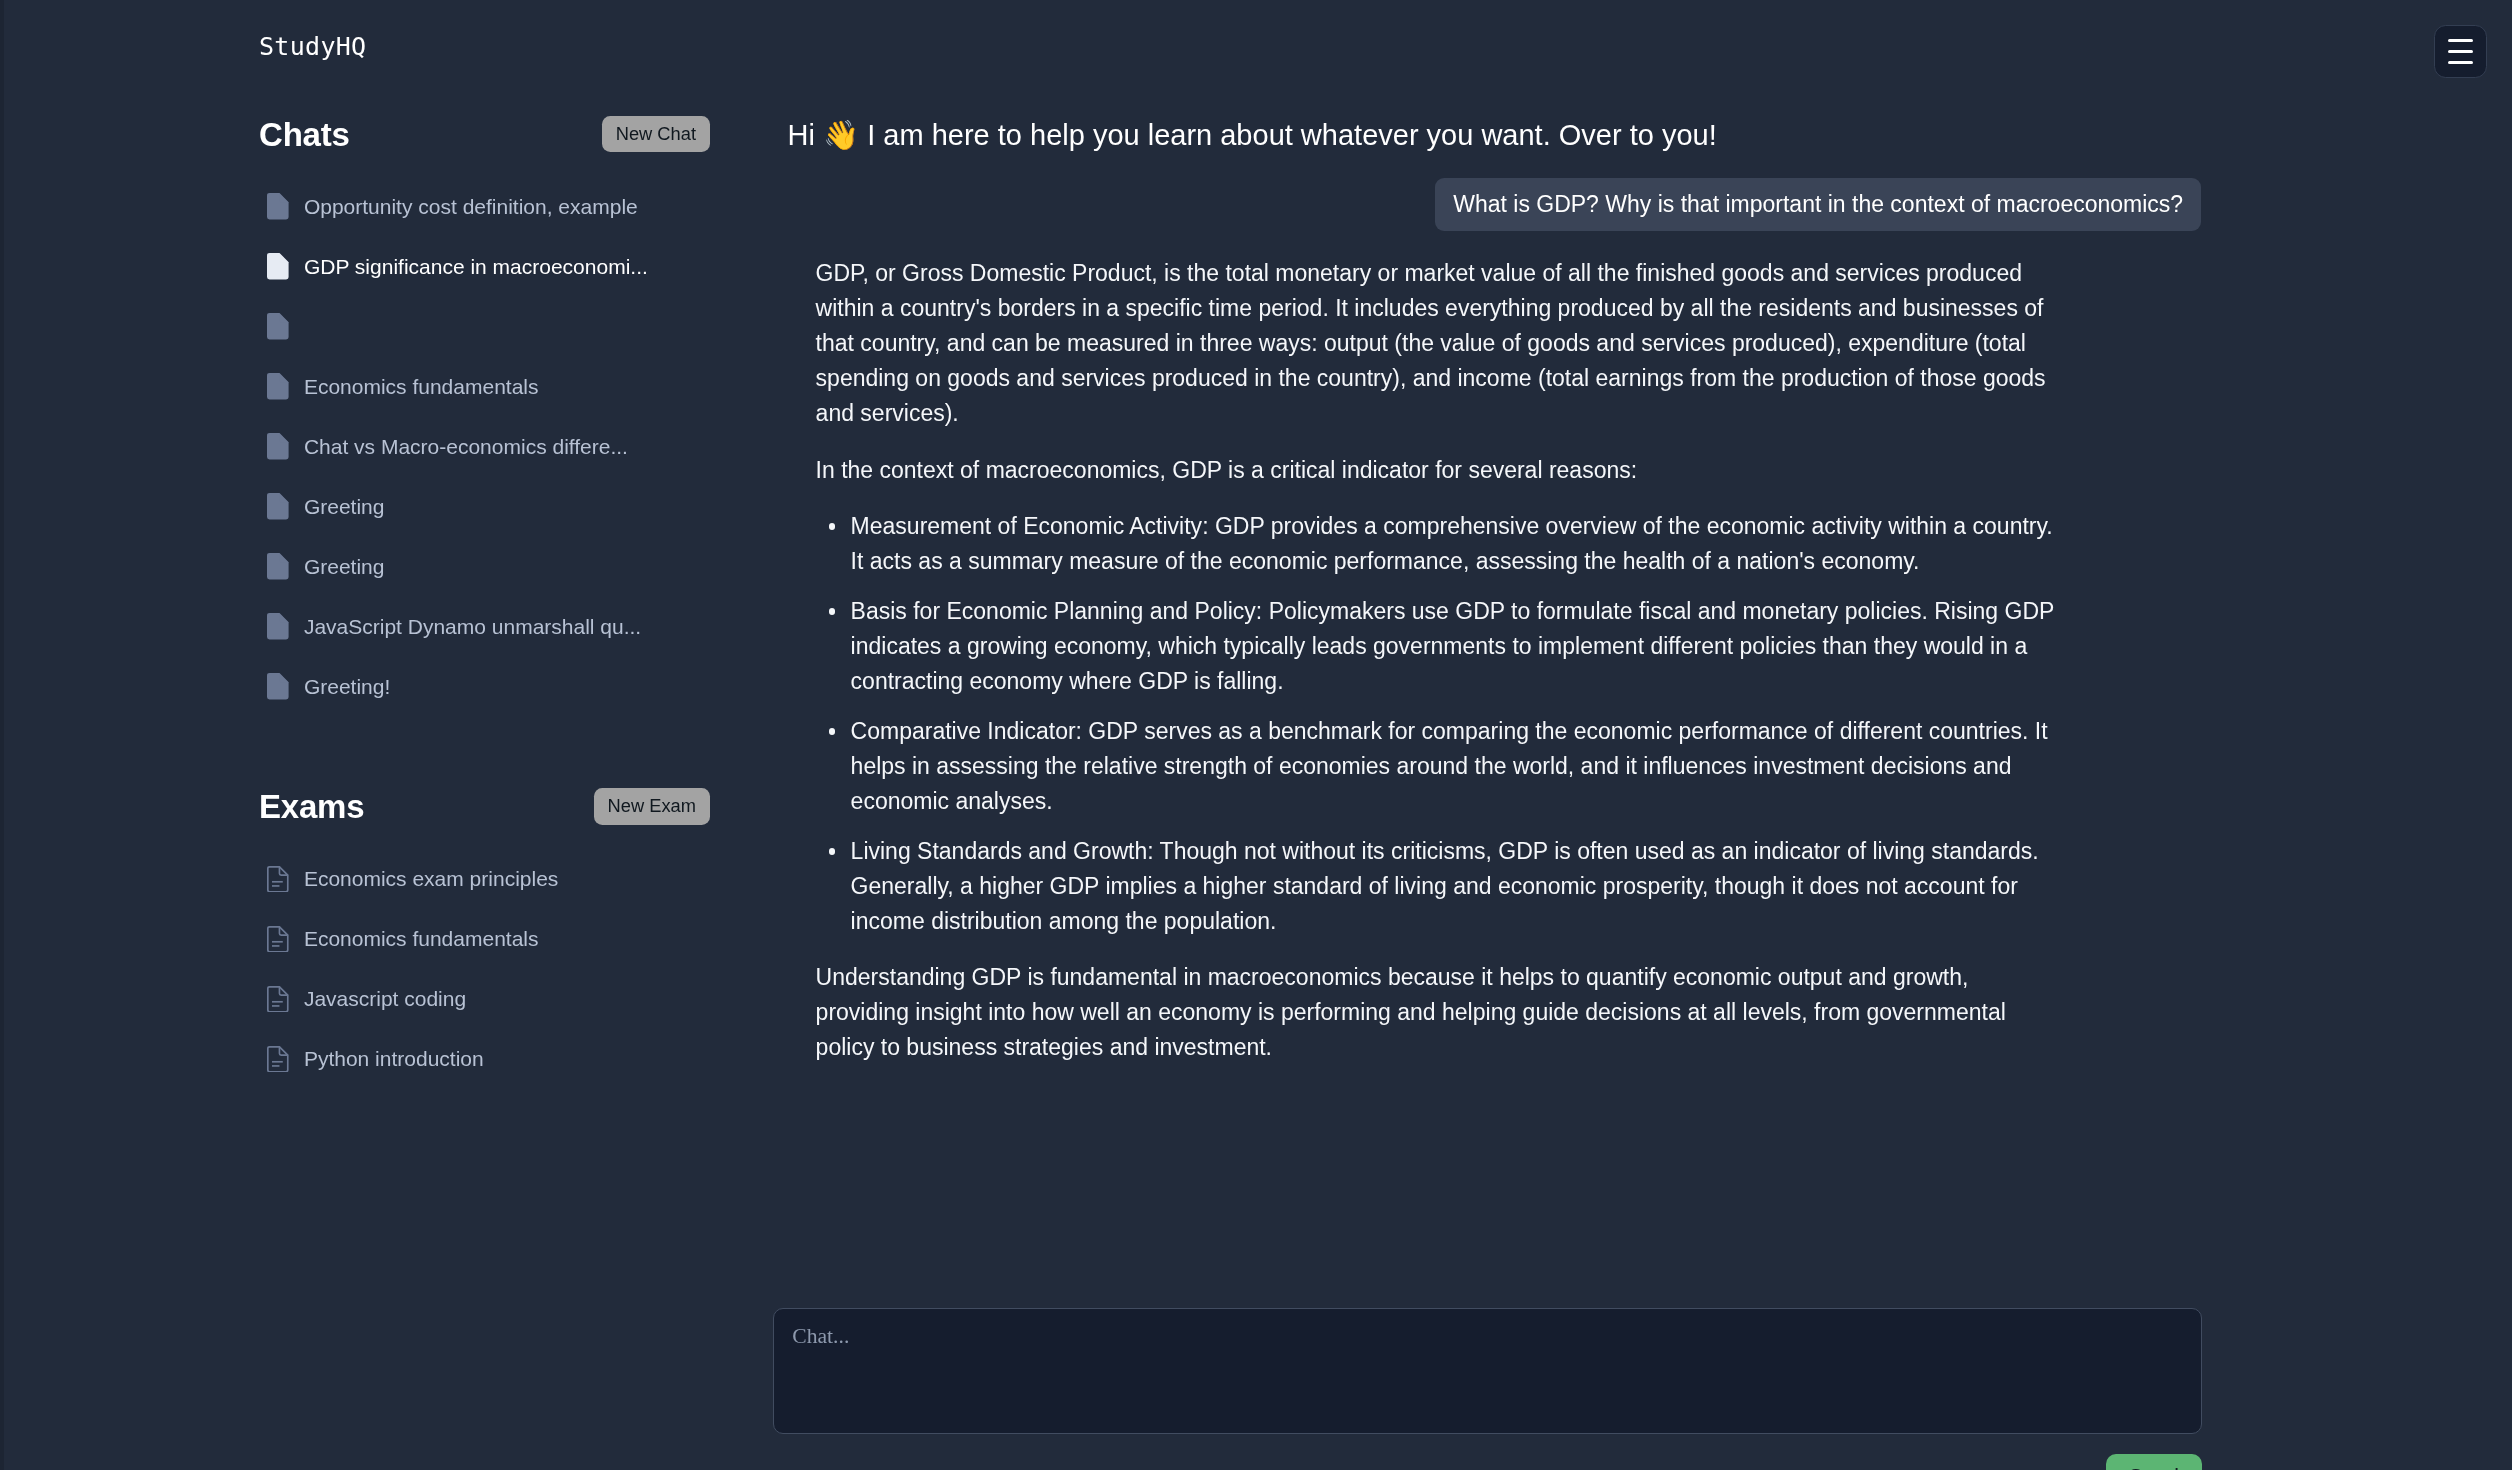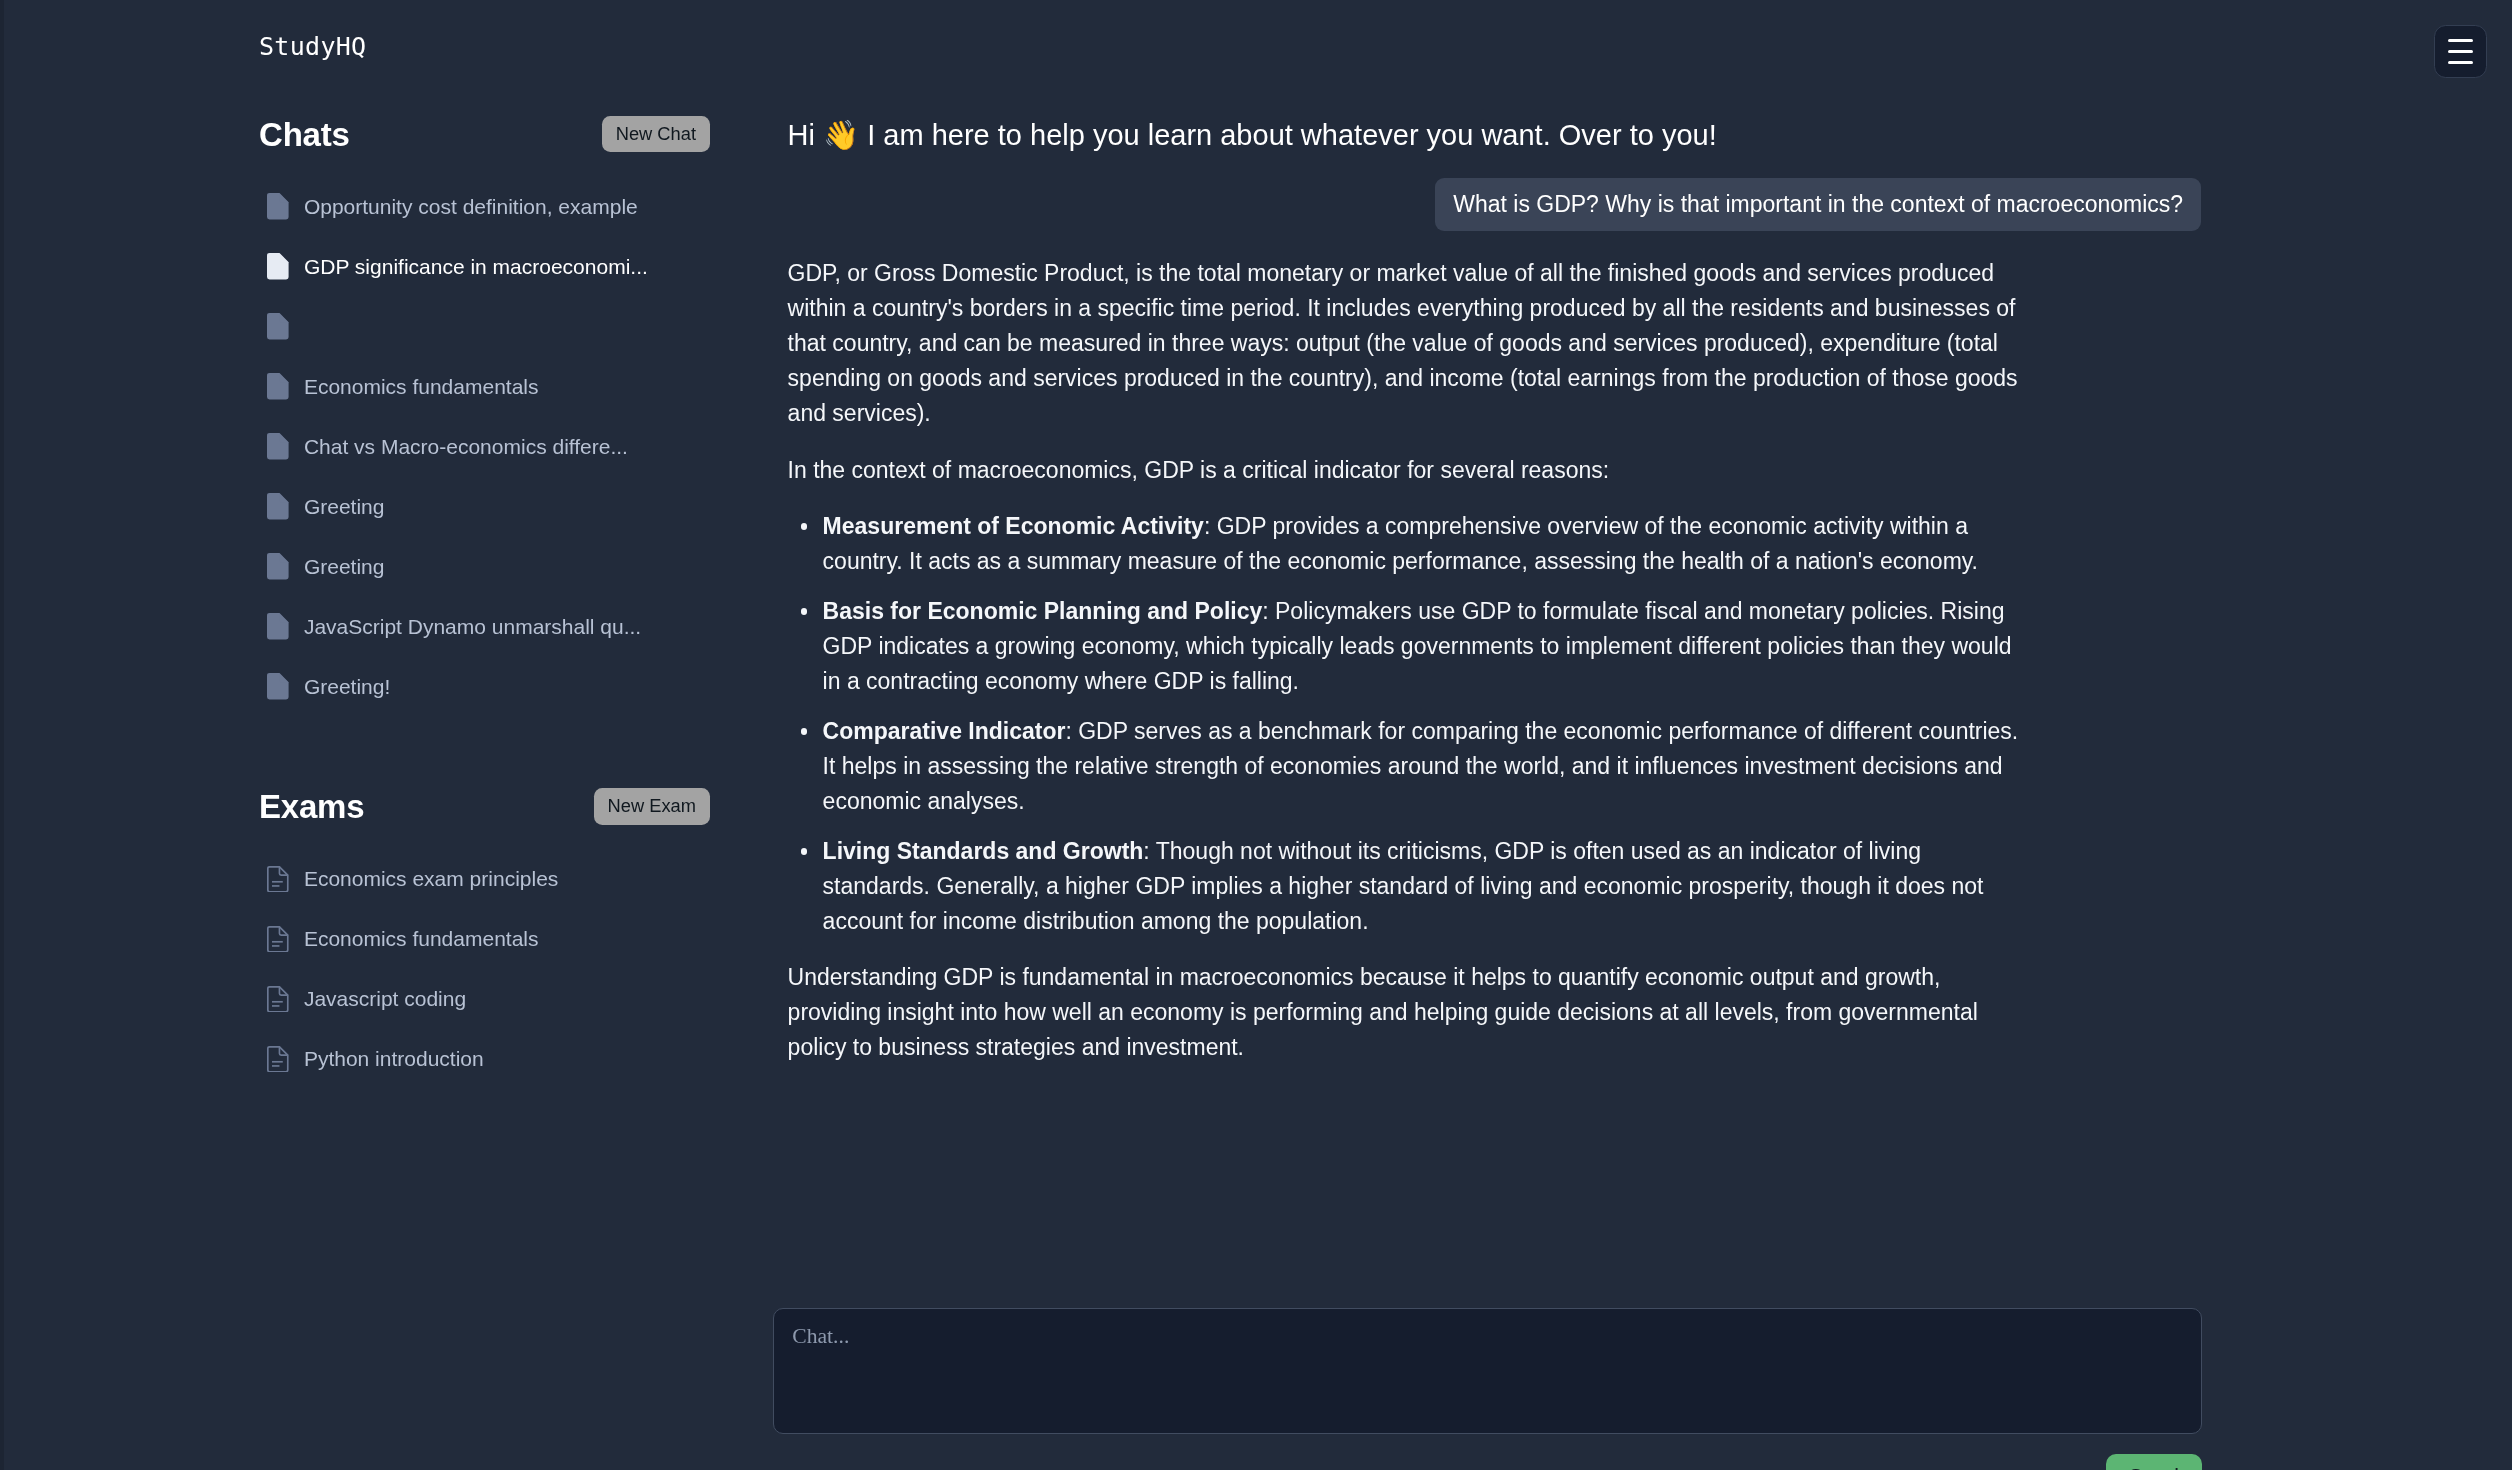--- a/index.html
+++ b/index.html
@@ -165,20 +165,21 @@
     font-size: 23px;
     line-height: 1.4;
     color: #ffffff;
     max-width: 1080px;
   }
 
   .assistant {
     margin-top: 25px;
     padding-left: 6.6px;
     width: 1246px;
+    margin-left: 28px;
   }
   .assistant p {
     font-size: 23px;
     line-height: 1.52;
     color: #f5f7fa;
     margin-bottom: 21.6px;
   }
   .assistant ul {
     list-style: none;
     margin: 0 0 21.6px 0;
@@ -195,21 +196,21 @@
   .assistant li::before {
     content: "";
     position: absolute;
     left: 13.3px;
     top: 14px;
     width: 6.6px;
     height: 6.6px;
     border-radius: 50%;
     background: #f5f7fa;
   }
-  .assistant li b { font-weight: 700; }
+  .assistant li b { font-weight: 400; }
 
   
   .composer {
     position: absolute;
     left: 773px;
     top: 1308px;
     width: 1495px;
   }
   .chat-input {
     display: block;

